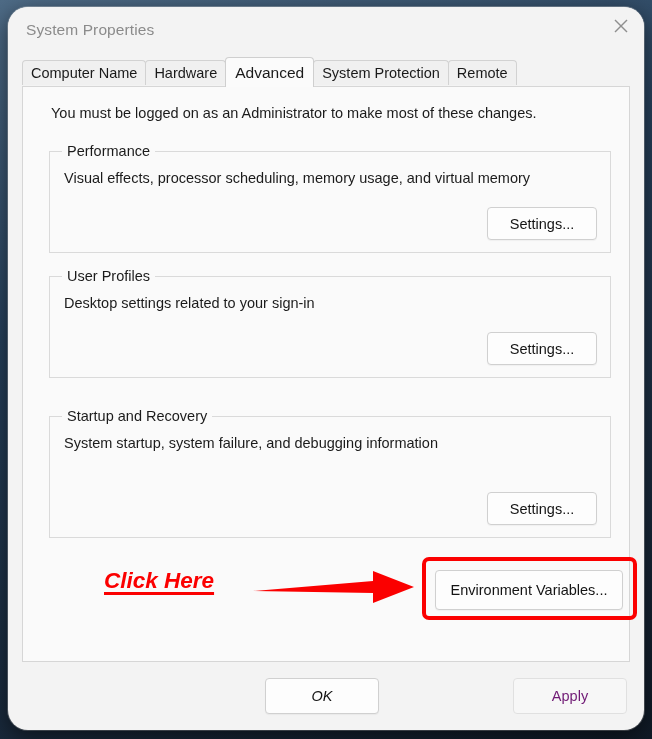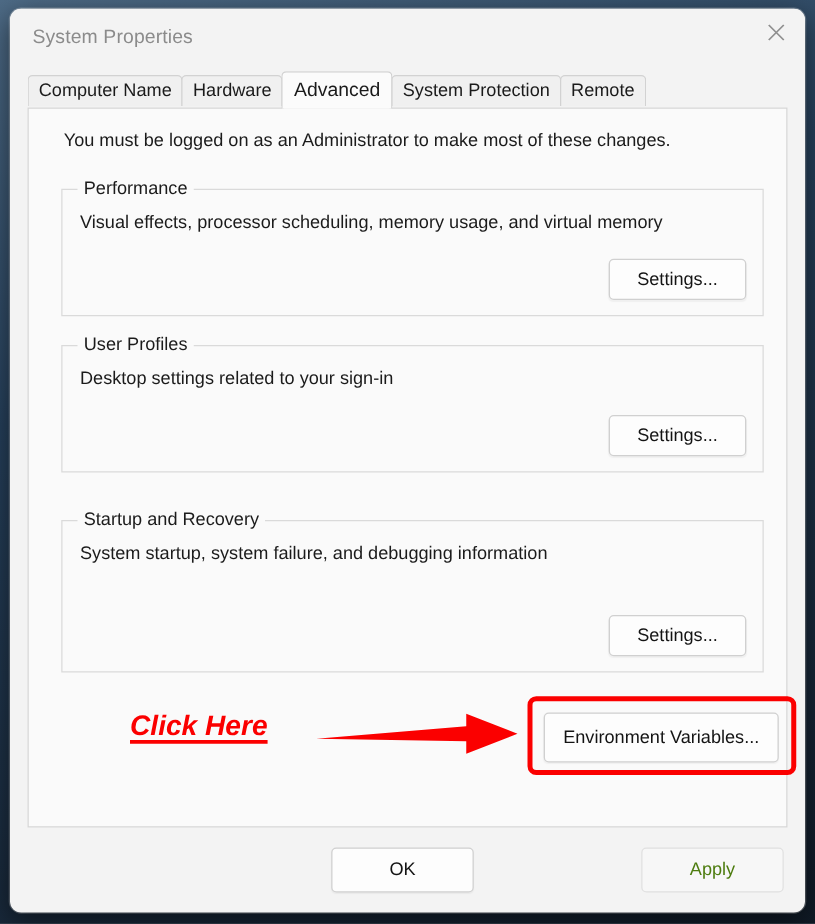--- a/index.html
+++ b/index.html
@@ -24,21 +24,21 @@
   }
 
   
   #window {
     position: absolute;
     left: 8px;
     top: 7px;
     width: 636px;
     height: 723px;
     background: #f3f3f3;
-    border-radius: 9px;
+    border-radius: 20px;
     box-shadow: 0 6px 22px rgba(0,0,0,0.55), 0 0 0 1px rgba(255,255,255,0.30);
     overflow: hidden;
     display: flex;
     flex-direction: column;
   }
 
   
   #titlebar {
     height: 50px;
     flex: 0 0 50px;
@@ -172,21 +172,21 @@
     color: #141414;
     text-align: center;
     white-space: nowrap;
     cursor: pointer;
     box-shadow: 0 1px 1px rgba(0,0,0,0.045);
     display: flex;
     align-items: center;
     justify-content: center;
   }
   .btn.disabled {
-    color: #4d7c0f;
+    color: #701a75;
     background: #f7f7f7;
     border-color: #e0e0e0;
     box-shadow: none;
     cursor: default;
   }
   .settings-btn {
     right: 13px;
     bottom: 12px;
     width: 110px;
     height: 33px;
@@ -241,21 +241,21 @@
     position: relative;
     flex: 0 0 68px;
     height: 68px;
   }
   .action-btn {
     position: absolute;
     top: 16px;
     width: 114px;
     height: 36px;
   }
-  #btn-ok     { left: 257px; }
+  #btn-ok     { left: 257px; font-style: italic; }
   #btn-cancel { left: 381px; }
   #btn-apply  { left: 505px; }
 </style>
 </head>
 <body>
 
 <div id="desktop">
 
   <div id="window">
 

